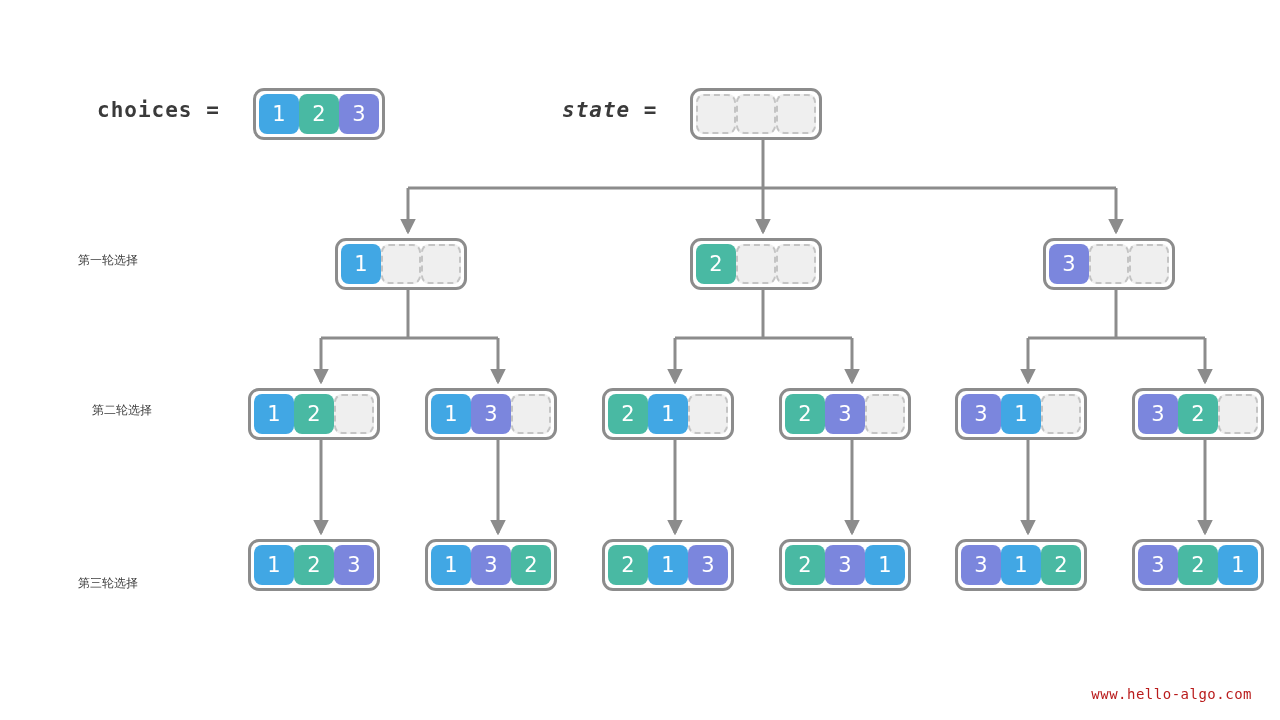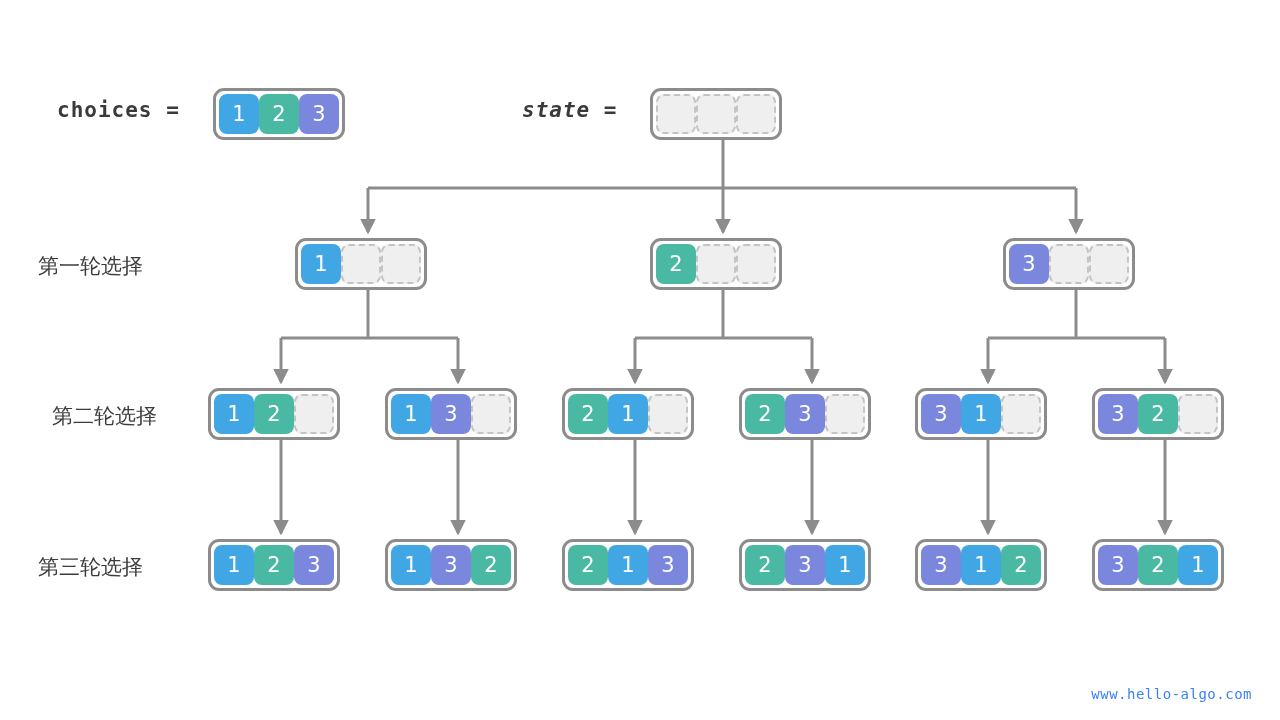--- a/index.html
+++ b/index.html
@@ -11,20 +11,21 @@
     width: 1280px;
     height: 720px;
     position: relative;
     overflow: hidden;
     font-family: "DejaVu Sans", "Liberation Sans", sans-serif;
   }
 
   #canvas {
     position: absolute;
     inset: 0;
+    margin-left: 40px;
   }
 
   
   #wires {
     position: absolute;
     left: 0;
     top: 0;
     width: 1280px;
     height: 720px;
     z-index: 1;
@@ -37,33 +38,33 @@
     font-weight: bold;
     font-size: 21px;
     color: #3a3a3a;
     letter-spacing: 1px;
     white-space: nowrap;
     z-index: 3;
   }
   .row-label {
     position: absolute;
     font-family: Liberation Serif, serif;
-    font-size: 21px;
+    font-size: 12px;
     color: #3c3c3c;
     white-space: nowrap;
     z-index: 3;
     text-align: center;
   }
   .watermark {
     position: absolute;
     right: 28px;
     bottom: 18px;
     font-family: "DejaVu Sans Mono", "Liberation Mono", monospace;
     font-size: 14px;
-    color: #3b82f6;
+    color: #b91c1c;
     letter-spacing: .5px;
     z-index: 3;
   }
 
   
   .node {
     position: absolute;
     display: flex;
     align-items: center;
     box-sizing: border-box;
@@ -150,21 +151,21 @@
   <div class="mono-label" style="left:522px; top:98px;font-style:italic;">state =</div>
 
   <div class="node" id="node-state" style="left:650px; top:88px;">
       <div class="cell empty"></div>
       <div class="cell empty"></div>
       <div class="cell empty"></div>
     </div>
 
   <div class="row-label" style="left:38px; top:252px;">第一轮选择</div>
   <div class="row-label" style="left:52px; top:402px;">第二轮选择</div>
-  <div class="row-label" style="left:38px; top:553px;">第三轮选择</div>
+  <div class="row-label" style="left:38px; top:575px;">第三轮选择</div>
 
   <div class="node" id="l1-0" style="left:295px; top:238px;">
       <div class="cell v1">1</div>
       <div class="cell empty"></div>
       <div class="cell empty"></div>
     </div>
   <div class="node" id="l1-1" style="left:650px; top:238px;">
       <div class="cell v2">2</div>
       <div class="cell empty"></div>
       <div class="cell empty"></div>

